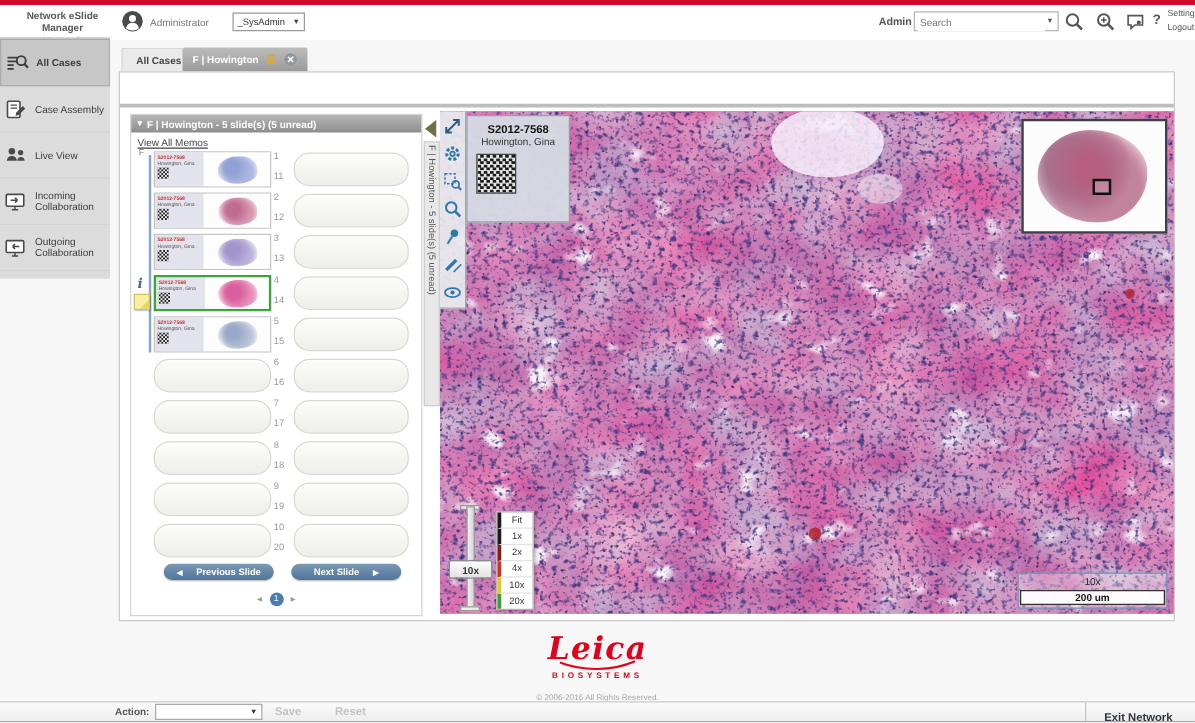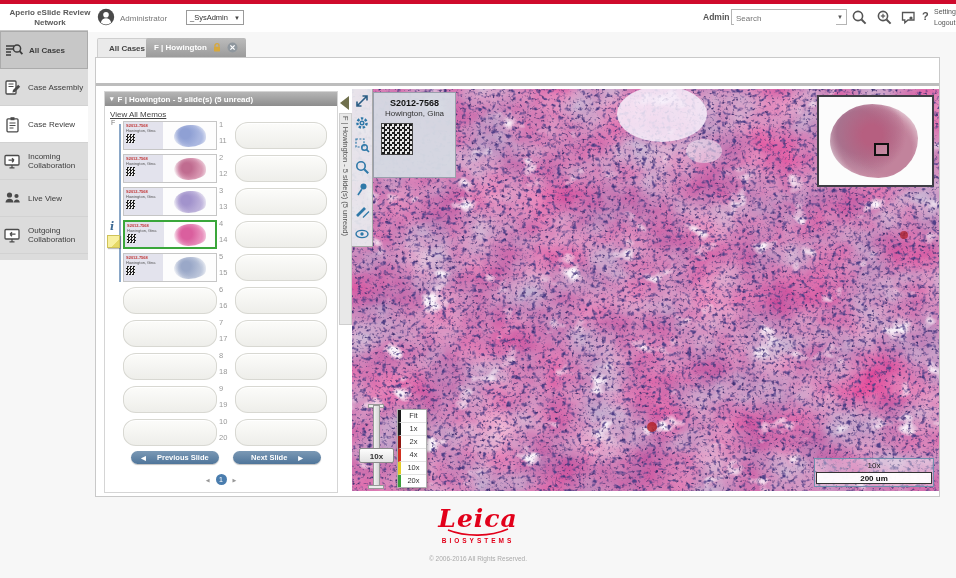--- a/index.html
+++ b/index.html
@@ -115,21 +115,21 @@
 </style>
 </head>
 <body>
 
 <div id="screen">
 
   <div class="redbar"></div>
 
   <div class="header">
     <div class="app-title">
-      <div>Aperio eSlide Review</div>
+      <div>Network eSlide Manager</div>
       <div>Network</div>
     </div>
     <svg class="avatar" viewBox="0 0 18 18">
       <circle cx="9" cy="9" r="8.2" fill="#4a4a4a"></circle>
       <circle cx="9" cy="6.8" r="2.8" fill="#fff"></circle>
       <path d="M3.8 14.6c.7-3 2.8-4.4 5.2-4.4s4.5 1.4 5.2 4.4a8.2 8.2 0 0 1-10.4 0z" fill="#fff"></path>
     </svg>
     <span class="hname">Administrator</span>
     <span class="hrole">Role</span>
     <div class="role-select">
@@ -172,44 +172,36 @@
       <span>All Cases</span>
     </div>
     <div class="side-item">
       <svg class="sic" viewBox="0 0 20 17">
         <rect x="3" y="2" width="10" height="13" rx="1" fill="#fff" stroke="#4a4a4a" stroke-width="1.3"></rect>
         <path d="M5.5 5h5M5.5 7.5h5" stroke="#4a4a4a" stroke-width="1"></path>
         <path d="M10 11l5.2-5.2 2 2-5.2 5.2-2.6.6z" fill="#4a4a4a"></path>
       </svg>
       <span>Case Assembly</span>
     </div>
-    <div class="side-item selected">
-      <svg class="sic" viewBox="0 0 20 17">
-        <rect x="4" y="2.8" width="11" height="13" rx="1" fill="#fff" stroke="#4a4a4a" stroke-width="1.3"></rect>
-        <rect x="7.5" y="1.2" width="4" height="3" fill="#4a4a4a"></rect>
-        <path d="M6.5 7h6M6.5 9.5h6M6.5 12h4" stroke="#4a4a4a" stroke-width="1"></path>
-      </svg>
-      <span>Case Review</span>
-    </div>
-    <div class="side-item">
-      <svg class="sic" viewBox="0 0 20 17">
-        <rect x="2" y="2.5" width="14" height="9.5" rx="1" fill="#fff" stroke="#4a4a4a" stroke-width="1.3"></rect>
-        <path d="M6.5 14.8h5M9 12v2.8" stroke="#4a4a4a" stroke-width="1.2"></path>
-        <path d="M5.5 7.2h5.5M11 7.2l-2-2M11 7.2l-2 2" stroke="#4a4a4a" stroke-width="1.3" fill="none"></path>
-      </svg>
-      <span>Incoming Collaboration</span>
-    </div>
     <div class="side-item">
       <svg class="sic" viewBox="0 0 20 17">
         <circle cx="6.5" cy="5" r="2.6" fill="#4a4a4a"></circle>
         <path d="M2.5 12.5c0-2.2 1.8-3.8 4-3.8s4 1.6 4 3.8z" fill="#4a4a4a"></path>
         <circle cx="13.5" cy="6" r="2.1" fill="#4a4a4a"></circle>
         <path d="M10.8 12.5c.2-1.8 1.4-3 3-3s2.8 1.2 3 3z" fill="#4a4a4a"></path>
       </svg>
       <span>Live View</span>
+    </div>
+    <div class="side-item">
+      <svg class="sic" viewBox="0 0 20 17">
+        <rect x="2" y="2.5" width="14" height="9.5" rx="1" fill="#fff" stroke="#4a4a4a" stroke-width="1.3"></rect>
+        <path d="M6.5 14.8h5M9 12v2.8" stroke="#4a4a4a" stroke-width="1.2"></path>
+        <path d="M5.5 7.2h5.5M11 7.2l-2-2M11 7.2l-2 2" stroke="#4a4a4a" stroke-width="1.3" fill="none"></path>
+      </svg>
+      <span>Incoming Collaboration</span>
     </div>
     <div class="side-item">
       <svg class="sic" viewBox="0 0 20 17">
         <rect x="2" y="2.5" width="14" height="9.5" rx="1" fill="#fff" stroke="#4a4a4a" stroke-width="1.3"></rect>
         <path d="M6.5 14.8h5M9 12v2.8" stroke="#4a4a4a" stroke-width="1.2"></path>
         <path d="M12.5 7.2H7M7 7.2l2-2M7 7.2l2 2" stroke="#4a4a4a" stroke-width="1.3" fill="none"></path>
       </svg>
       <span>Outgoing Collaboration</span>
     </div>
   </div>
@@ -475,14 +467,25 @@
 
   <div class="brand">
     <div class="brand-name">Leica</div>
     <svg class="brand-swash" width="64" height="8" viewBox="0 0 64 8">
       <path d="M2 2 C 20 9, 44 9, 62 1" stroke="#e2001a" stroke-width="1.6" fill="none"></path>
     </svg>
     <div class="brand-sub">BIOSYSTEMS</div>
   </div>
   <div class="copyright">© 2006-2016 All Rights Reserved.</div>
 
+  <div class="actionbar">
+    <span class="action-label">Action:</span>
+    <div class="action-select">
+      <span class="sel-arrow">▼</span>
+    </div>
+    <span class="btn-save">Save</span>
+    <span class="btn-reset">Reset</span>
+    <div class="exit-wrap">
+      <span class="exit-label">Exit Network</span>
+    </div>
+  </div>
 
 </div>
 
 </body></html>

